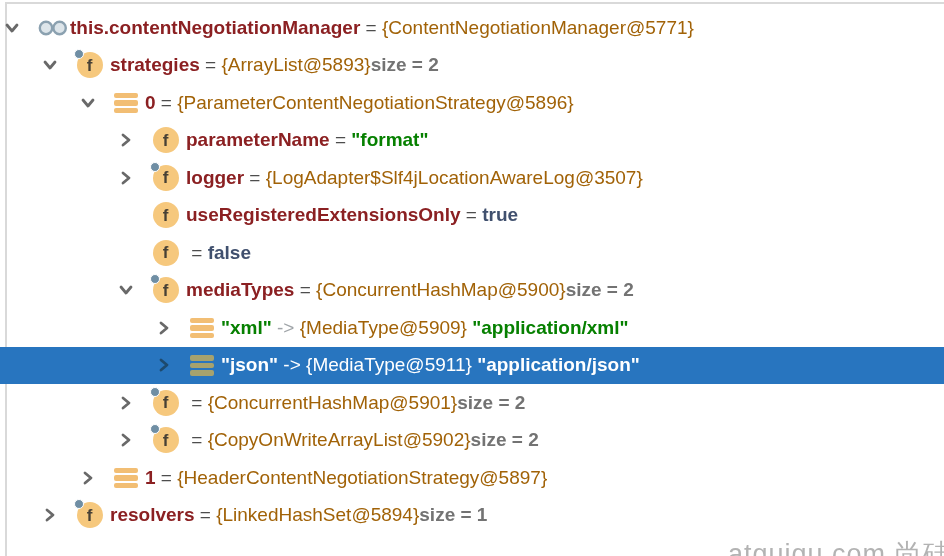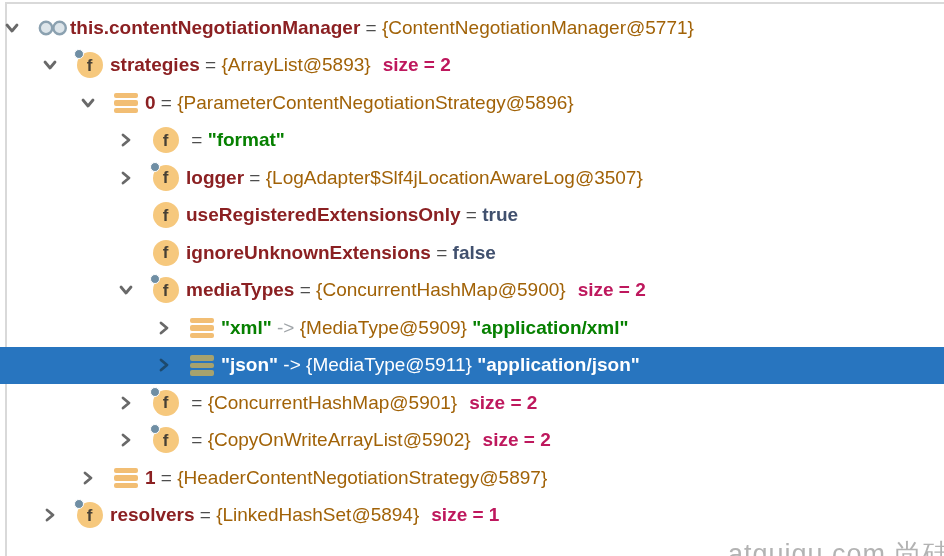--- a/index.html
+++ b/index.html
@@ -44,21 +44,21 @@
   }
   .bar{width:24px;height:5.5px;border-radius:2px;background:#f2be74;}
   .row.selected .bar{background:#a6a26e;}
 
   .seg{white-space:pre;}
   .seg-name{color:#8b2022;font-weight:bold;}
   .seg-eq{color:#4d4d4d;}
   .seg-ref{color:#a16207;}
   .seg-string{color:#068000;font-weight:bold;}
   .seg-keyword{color:#40506e;font-weight:700;}
-  .seg-size{color:#be185d;font-weight:600;margin-left:12px;}
+  .seg-size{color:#737373;font-weight:600;}
   .seg-arrow{color:#9fa4a8;}
   .row.selected .seg-name,.row.selected .seg-eq,.row.selected .seg-ref,
   .row.selected .seg-string,.row.selected .seg-keyword,.row.selected .seg-size,
   .row.selected .seg-arrow{color:#ffffff;}
 
   .watermark{
     position:absolute;left:728px;top:536px;z-index:2;
     font-size:27px;color:#a6a6a6;opacity:.85;letter-spacing:1px;white-space:pre;
   }
 </style>
@@ -76,26 +76,26 @@
           <circle cx="21.6" cy="9" r="6.2" fill="#dde5ea" stroke="#8ba1b0" stroke-width="2.4"></circle>
         </svg></span><span class="seg seg-name">this.contentNegotiationManager</span><span class="seg seg-eq"> = </span><span class="seg seg-ref">{ContentNegotiationManager@5771}</span></div>
     <div class="row" style="padding-left: 38px;"><span class="toggle"><svg width="18" height="18" viewBox="0 0 18 18">
           <polyline points="4,6 9,12 14,6" fill="none" stroke="currentColor" stroke-width="2.8" stroke-linecap="round" stroke-linejoin="round"></polyline>
         </svg></span><span class="nodeicon icon-field-final"><span class="fcircle">f</span><span class="fin-dot"></span></span><span class="seg seg-name">strategies</span><span class="seg seg-eq"> = </span><span class="seg seg-ref">{ArrayList@5893}</span><span class="seg seg-size">size = 2</span></div>
     <div class="row" style="padding-left: 76px;"><span class="toggle"><svg width="18" height="18" viewBox="0 0 18 18">
           <polyline points="4,6 9,12 14,6" fill="none" stroke="currentColor" stroke-width="2.8" stroke-linecap="round" stroke-linejoin="round"></polyline>
         </svg></span><span class="nodeicon icon-array"><span class="bar"></span><span class="bar"></span><span class="bar"></span></span><span class="seg seg-name">0</span><span class="seg seg-eq"> = </span><span class="seg seg-ref">{ParameterContentNegotiationStrategy@5896}</span></div>
     <div class="row" style="padding-left: 114px;"><span class="toggle collapsed"><svg width="18" height="18" viewBox="0 0 18 18">
           <polyline points="4,6 9,12 14,6" fill="none" stroke="currentColor" stroke-width="2.8" stroke-linecap="round" stroke-linejoin="round"></polyline>
-        </svg></span><span class="nodeicon icon-field"><span class="fcircle">f</span></span><span class="seg seg-eq"> = </span><span class="seg seg-string">"format"</span></div>
+        </svg></span><span class="nodeicon icon-field"><span class="fcircle">f</span></span><span class="seg seg-name">parameterName</span><span class="seg seg-eq"> = </span><span class="seg seg-string">"format"</span></div>
     <div class="row" style="padding-left: 114px;"><span class="toggle collapsed"><svg width="18" height="18" viewBox="0 0 18 18">
           <polyline points="4,6 9,12 14,6" fill="none" stroke="currentColor" stroke-width="2.8" stroke-linecap="round" stroke-linejoin="round"></polyline>
         </svg></span><span class="nodeicon icon-field-final"><span class="fcircle">f</span><span class="fin-dot"></span></span><span class="seg seg-name">logger</span><span class="seg seg-eq"> = </span><span class="seg seg-ref">{LogAdapter$Slf4jLocationAwareLog@3507}</span></div>
     <div class="row" style="padding-left: 114px;"><span class="toggle"></span><span class="nodeicon icon-field"><span class="fcircle">f</span></span><span class="seg seg-name">useRegisteredExtensionsOnly</span><span class="seg seg-eq"> = </span><span class="seg seg-keyword">true</span></div>
-    <div class="row" style="padding-left: 114px;"><span class="toggle"></span><span class="nodeicon icon-field"><span class="fcircle">f</span></span><span class="seg seg-name">ignoreUnknownExtensions</span><span class="seg seg-eq"> = </span><span class="seg seg-keyword">false</span></div>
+    <div class="row" style="padding-left: 114px;"><span class="toggle"></span><span class="nodeicon icon-field"><span class="fcircle">f</span></span><span class="seg seg-eq"> = </span><span class="seg seg-keyword">false</span></div>
     <div class="row" style="padding-left: 114px;"><span class="toggle"><svg width="18" height="18" viewBox="0 0 18 18">
           <polyline points="4,6 9,12 14,6" fill="none" stroke="currentColor" stroke-width="2.8" stroke-linecap="round" stroke-linejoin="round"></polyline>
         </svg></span><span class="nodeicon icon-field-final"><span class="fcircle">f</span><span class="fin-dot"></span></span><span class="seg seg-name">mediaTypes</span><span class="seg seg-eq"> = </span><span class="seg seg-ref">{ConcurrentHashMap@5900}</span><span class="seg seg-size">size = 2</span></div>
     <div class="row" style="padding-left: 152px;"><span class="toggle collapsed"><svg width="18" height="18" viewBox="0 0 18 18">
           <polyline points="4,6 9,12 14,6" fill="none" stroke="currentColor" stroke-width="2.8" stroke-linecap="round" stroke-linejoin="round"></polyline>
         </svg></span><span class="nodeicon icon-array"><span class="bar"></span><span class="bar"></span><span class="bar"></span></span><span class="seg seg-string">"xml"</span><span class="seg seg-arrow"> -&gt; </span><span class="seg seg-ref">{MediaType@5909} </span><span class="seg seg-string">"application/xml"</span></div>
     <div class="row selected" style="padding-left: 152px;"><span class="toggle collapsed"><svg width="18" height="18" viewBox="0 0 18 18">
           <polyline points="4,6 9,12 14,6" fill="none" stroke="currentColor" stroke-width="2.8" stroke-linecap="round" stroke-linejoin="round"></polyline>
         </svg></span><span class="nodeicon icon-array"><span class="bar"></span><span class="bar"></span><span class="bar"></span></span><span class="seg seg-string">"json"</span><span class="seg seg-arrow"> -&gt; </span><span class="seg seg-ref">{MediaType@5911} </span><span class="seg seg-string">"application/json"</span></div>
     <div class="row" style="padding-left: 114px;"><span class="toggle collapsed"><svg width="18" height="18" viewBox="0 0 18 18">

